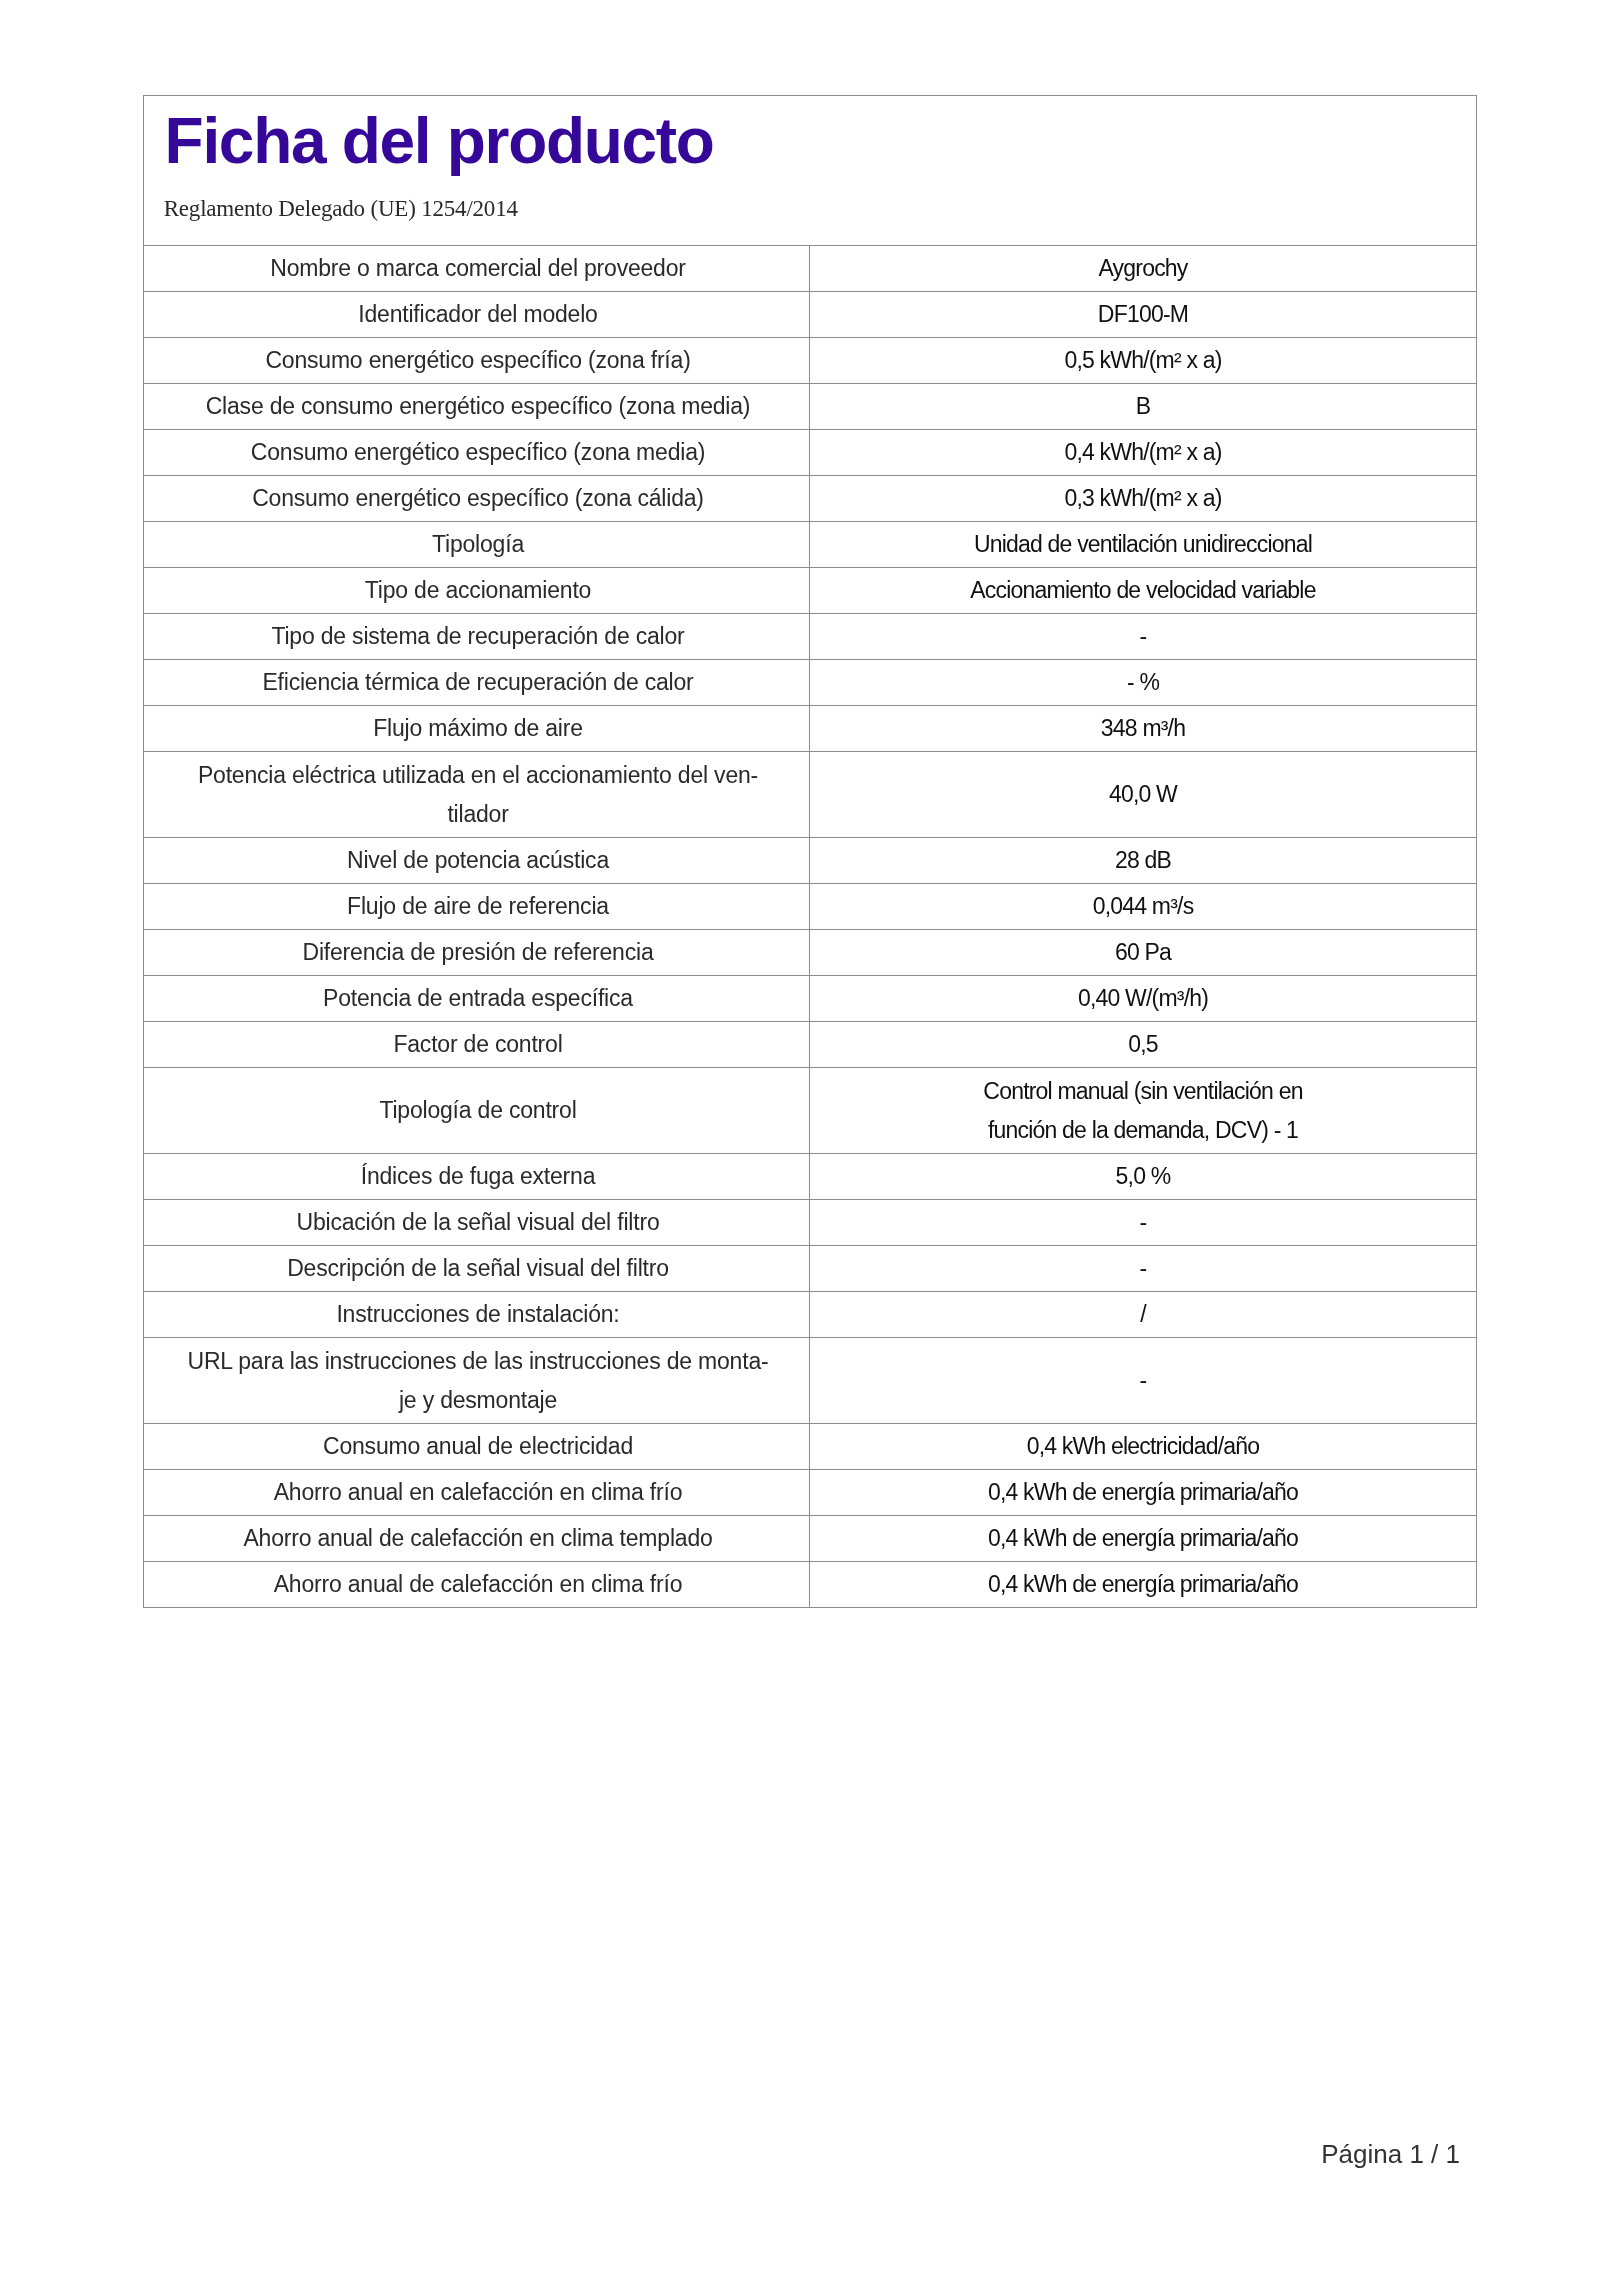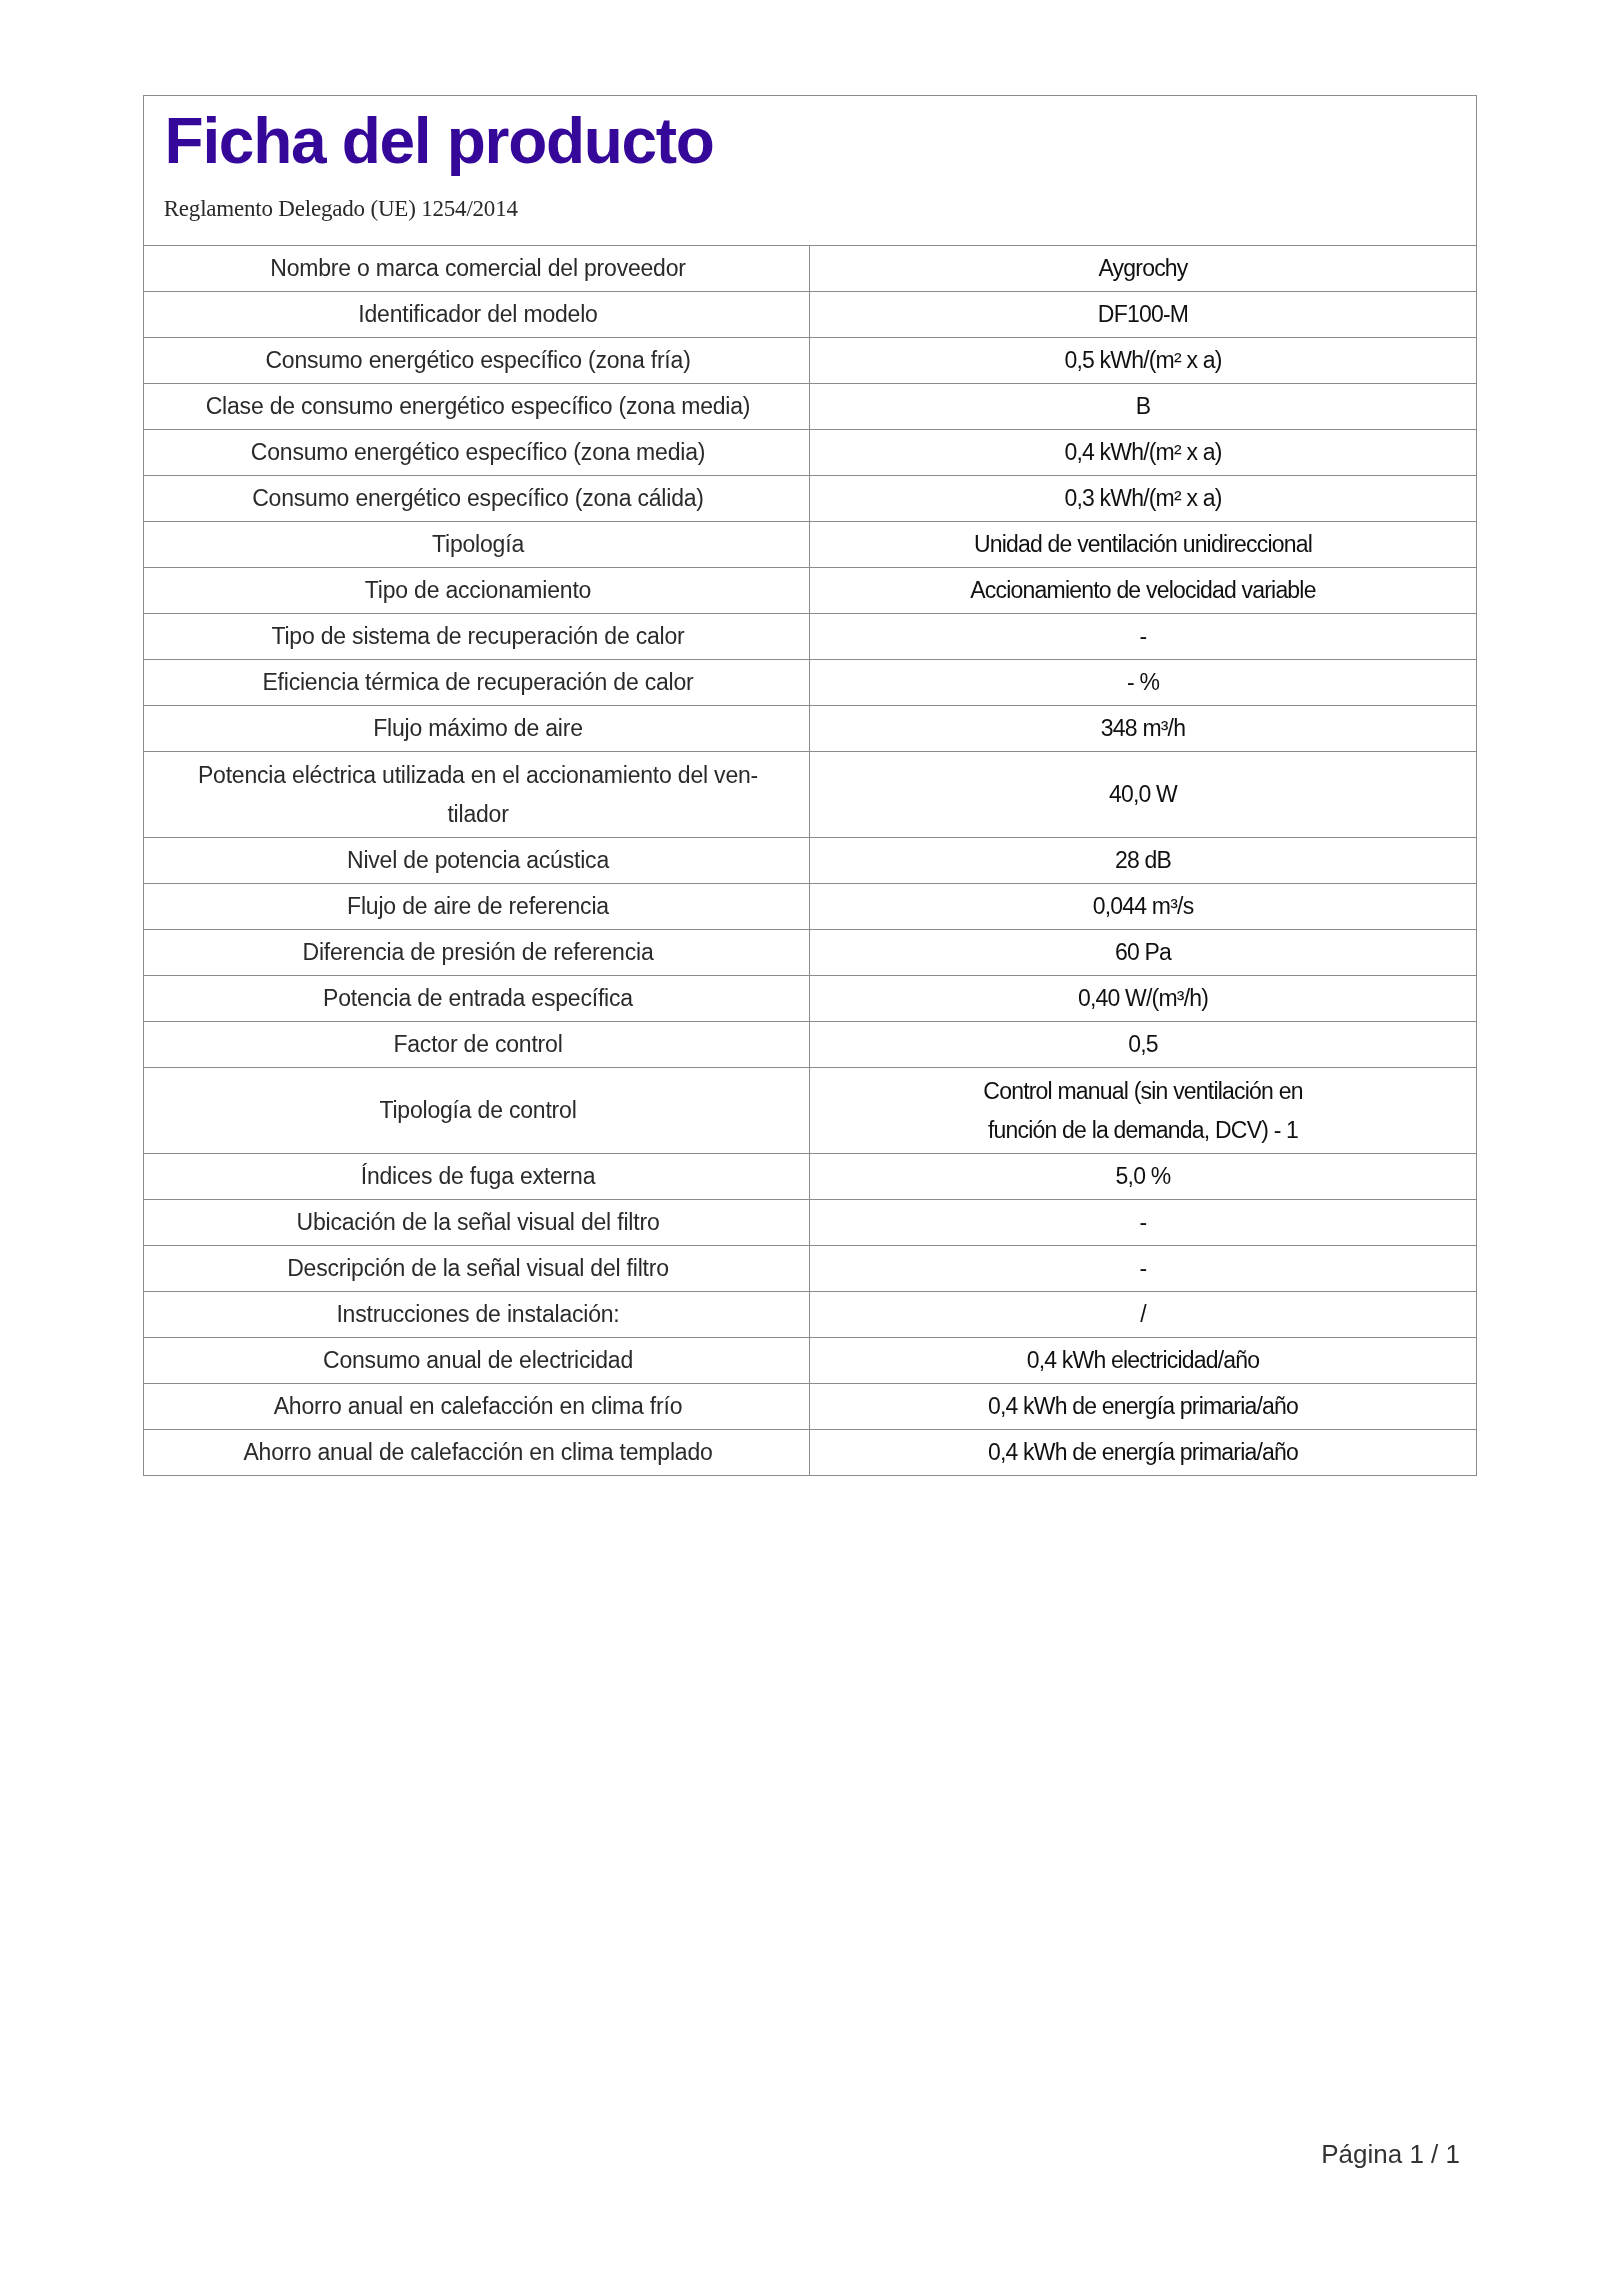--- a/index.html
+++ b/index.html
@@ -108,29 +108,37 @@
       <td class="value">-</td>
     </tr>
     <tr class="single">
       <td class="label">Descripción de la señal visual del filtro</td>
       <td class="value">-</td>
     </tr>
     <tr class="single">
       <td class="label">Instrucciones de instalación:</td>
       <td class="value">/</td>
     </tr>
+    <tr class="double">
+      <td class="label"><span>URL para las instrucciones de las instrucciones de monta-</span><br><span>je y desmontaje</span></td>
+      <td class="value">-</td>
+    </tr>
     <tr class="single">
       <td class="label">Consumo anual de electricidad</td>
       <td class="value">0,4 kWh electricidad/año</td>
     </tr>
     <tr class="single">
       <td class="label">Ahorro anual en calefacción en clima frío</td>
       <td class="value">0,4 kWh de energía primaria/año</td>
     </tr>
     <tr class="single">
       <td class="label">Ahorro anual de calefacción en clima templado</td>
       <td class="value">0,4 kWh de energía primaria/año</td>
     </tr>
+    <tr class="single">
+      <td class="label">Ahorro anual de calefacción en clima frío</td>
+      <td class="value">0,4 kWh de energía primaria/año</td>
+    </tr>
   </tbody>
 </table>
 
 <div class="footer">Página 1 / 1</div>
 
 
 </body></html>

